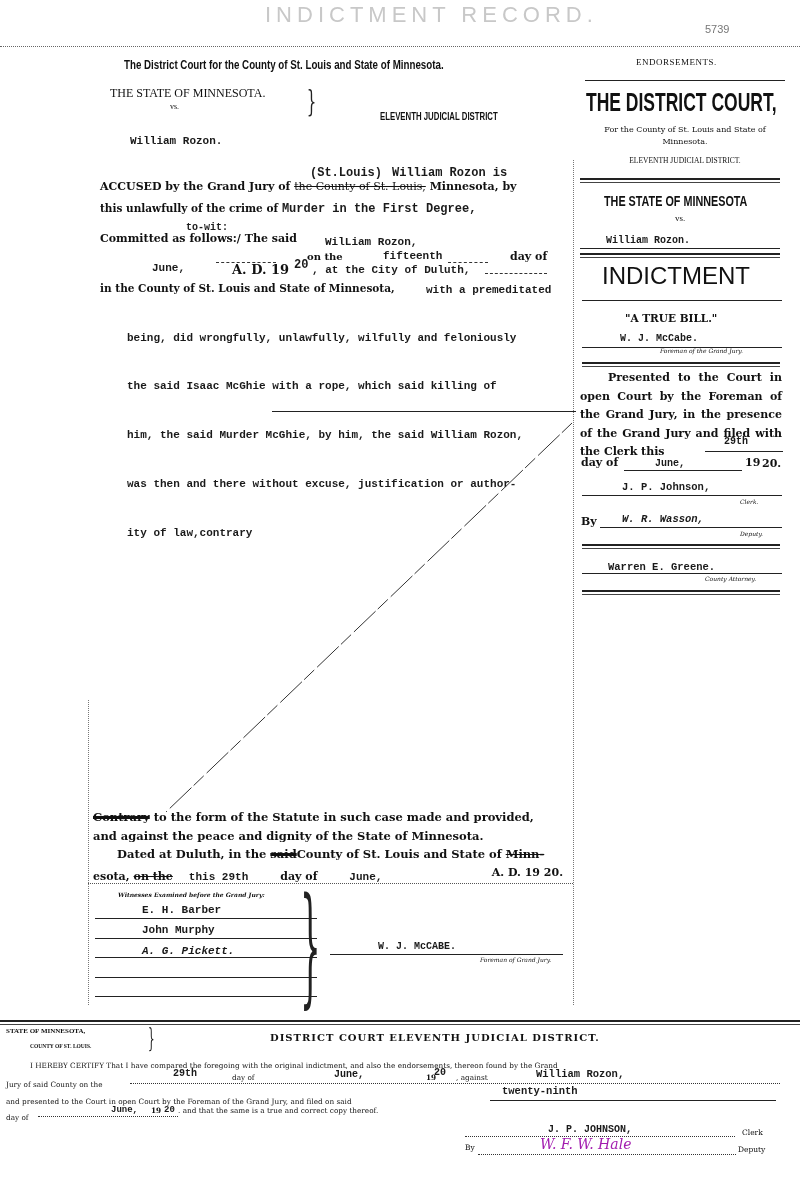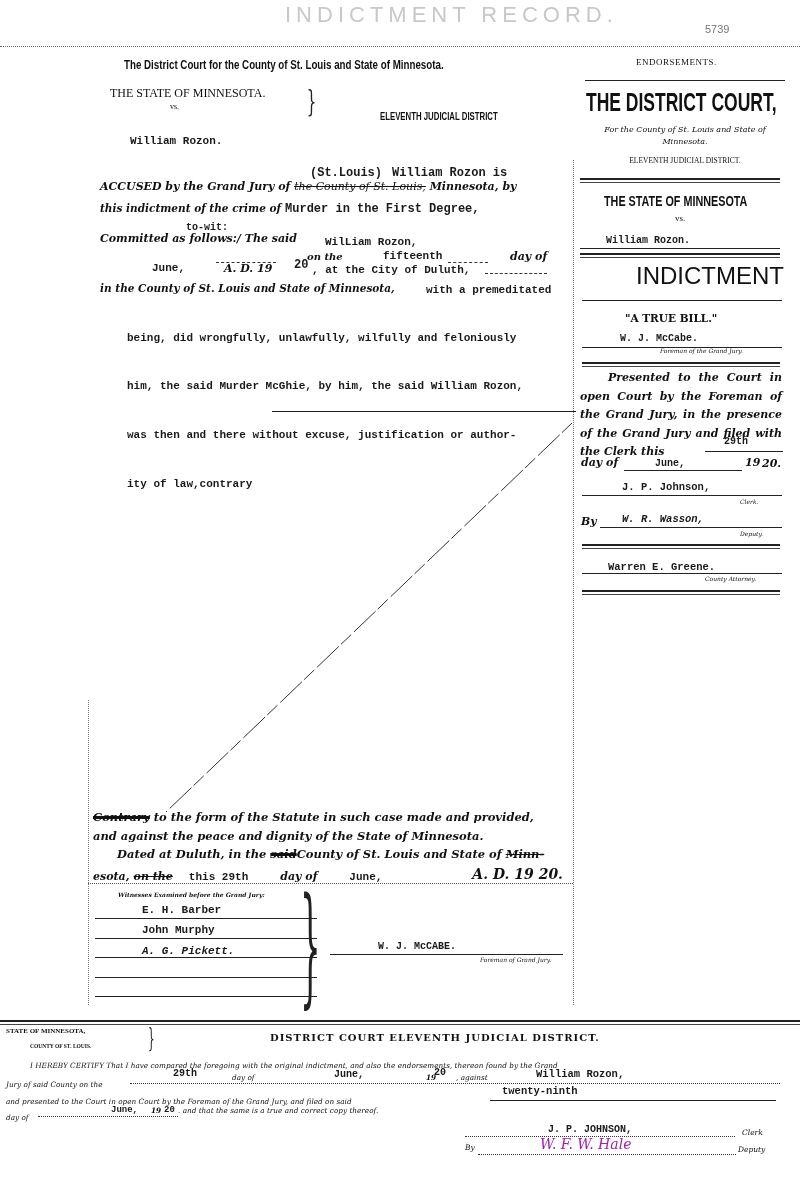--- a/index.html
+++ b/index.html
@@ -1,21 +1,21 @@
 <!DOCTYPE html>
 <html><head>
 <meta charset="utf-8">
 <style>
   html, body { margin:0; padding:0; background:#ffffff; }
   body { width:800px; height:1181px; position:relative; overflow:hidden; color:#111; font-family:"Liberation Serif", serif; }
   .abs { position:absolute; }
   .mono { font-family:"Liberation Mono", monospace; font-weight:bold; color:#1a1a1a; }
-  .ital { font-family:"DejaVu Serif", serif; font-style:italic; font-weight:bold; }
+  .ital { font-family:"DejaVu Serif", serif; font-weight:bold; }
   .cond { font-family:"Liberation Sans", sans-serif; font-weight:bold; letter-spacing:0px; transform-origin:left top; }
-  .faint { color:#aaa; letter-spacing:6px;margin-left:20px; }
+  .faint { color:#aaa; letter-spacing:6px; }
   .hr { position:absolute; height:0; border-top:1px dotted #555; }
   .hr-solid { position:absolute; height:0; border-top:1px solid #222; }
   .hr-dbl { position:absolute; height:2px; border-top:2px solid #222; border-bottom:1px solid #444; }
   .vline { position:absolute; width:0; border-left:1px dotted #777; }
   .strike { text-decoration:line-through; }
   .uline { border-bottom:1px solid #222; display:inline-block; }
   .tiny { font-family:"DejaVu Serif", serif; font-style:italic; font-size:6px; }
   .brace { font-family:"DejaVu Serif", serif; }
 </style>
 </head>
@@ -36,45 +36,46 @@
 <div class="abs mono" style="left:310px;top:166px;font-size:12px;">(St.Louis)</div>
 <div class="abs mono" style="left:392px;top:166px;font-size:12px;">William Rozon is</div>
 
 <div class="abs ital" style="left:100px;top:180px;font-size:11px;white-space:nowrap;">
   <span>ACCUSED by the Grand Jury of</span>
   <span class="strike" style="font-weight:normal;">the County of St. Louis,</span>
   <span>Minnesota, by</span>
 </div>
 
 <div class="abs" style="left:100px;top:198px;white-space:nowrap;">
-  <span class="ital" style="font-size:10.5px;">this indictment of the crime of</span>
+  <span class="ital" style="font-size:10.5px;">this unlawfully of the crime of</span>
   <span class="mono" style="font-size:12px;">Murder in the First Degree,</span>
 </div>
 
 <div class="abs mono" style="left:186px;top:222px;font-size:10px;">to-wit:</div>
 <div class="abs ital" style="left:100px;top:232px;font-size:11px;">Committed as follows:/ The said</div>
 <div class="abs mono" style="left:325px;top:236px;font-size:11px;">WilLiam Rozon,</div>
 
 <div class="abs" style="left:216px;top:262px;width:60px;border-top:1px dashed #333;"></div>
 <div class="abs ital" style="left:307px;top:251px;font-size:10px;">on the</div>
 <div class="abs mono" style="left:383px;top:250px;font-size:11px;">fifteenth</div>
 <div class="abs" style="left:448px;top:262px;width:40px;border-top:1px dashed #333;"></div>
 <div class="abs ital" style="left:510px;top:250px;font-size:11px;">day of</div>
 
 <div class="abs mono" style="left:152px;top:262px;font-size:11px;">June,</div>
-<div class="abs ital" style="left:224px;top:262px;font-size:11px;">A. D. 19</div>
+<div class="abs ital" style="left:232px;top:262px;font-size:13px;">A. D. 19</div>
 <div class="abs mono" style="left:294px;top:258px;font-size:12px;">20</div>
 <div class="abs mono" style="left:312px;top:264px;font-size:11px;">, at the City of Duluth,</div>
 <div class="abs" style="left:485px;top:273px;width:62px;border-top:1px dashed #333;"></div>
 
 <div class="abs ital" style="left:100px;top:282px;font-size:10.5px;white-space:nowrap;">in the County of St. Louis and State of Minnesota,</div>
 <div class="abs mono" style="left:426px;top:284px;font-size:11px;">with a premeditated</div>
 
 <div class="abs mono" style="left:127px;top:301px;font-size:11px;line-height:16.3px;white-space:pre;">
   <div style="margin-top:-4px;">being, did wrongfully, unlawfully, wilfully and feloniously</div>
+  <div>the said Isaac McGhie with a rope, which said killing of</div>
   <div>him, the said Murder McGhie, by him, the said William Rozon,</div>
   <div>was then and there without excuse, justification or author-</div>
   <div>ity of law,contrary</div>
 </div>
 <div class="hr-solid" style="left:272px;top:411px;width:304px;"></div>
 
 <svg class="abs" style="left:0;top:0;" width="800" height="1181">
   <line x1="572" y1="423" x2="166" y2="812" stroke="#333" stroke-width="1" stroke-dasharray="14 3 30 4"></line>
 </svg>
 
@@ -90,21 +91,21 @@
   <span>Dated at Duluth, in the</span>
   <span class="strike" style="text-decoration-thickness:3px;">said</span><span>County of St. Louis and State of</span>
   <span class="strike">Minn-</span>
 </div>
 <div class="abs" style="left:93px;top:866px;width:470px;white-space:nowrap;">
   <span class="ital" style="font-size:11px;">esota,</span>
   <span class="ital strike" style="font-size:11px;">on the</span>
   <span class="mono" style="font-size:11px;margin-left:12px;">this 29th</span>
   <span class="ital" style="font-size:11px;margin-left:28px;">day of</span>
   <span class="mono" style="font-size:11px;margin-left:28px;">June,</span>
-  <span class="ital" style="font-size:14px;position:absolute;right:0;">A. D. 19 20.</span>
+  <span class="ital" style="font-size:11px;position:absolute;right:0;">A. D. 19 20.</span>
 </div>
 <div class="hr" style="left:88px;top:883px;width:485px;"></div>
 
 <div class="abs tiny" style="left:118px;top:891px;font-weight:bold;">Witnesses Examined before the Grand Jury:</div>
 <div class="abs mono" style="left:142px;top:904px;font-size:11px;">E. H. Barber</div>
 <div class="hr-solid" style="left:95px;top:918px;width:222px;"></div>
 <div class="abs mono uline" style="left:142px;top:924px;font-size:11px;border:none;">John Murphy</div>
 <div class="hr-solid" style="left:95px;top:938px;width:222px;"></div>
 <div class="abs mono" style="left:142px;top:945px;font-size:11px;font-style:italic;">A. G. Pickett.</div>
 <div class="hr-solid" style="left:95px;top:957px;width:222px;"></div>
@@ -120,21 +121,21 @@
 <div class="hr-solid" style="left:585px;top:80px;width:200px;"></div>
 <div class="abs cond" style="left:586px;top:88px;font-size:25px;transform:scaleX(0.7);white-space:nowrap;">THE DISTRICT COURT,</div>
 <div class="abs ital" style="left:585px;top:124px;width:200px;text-align:center;font-size:8px;line-height:12px;font-weight:normal;">For the County of St. Louis and State of Minnesota.</div>
 <div class="abs" style="left:585px;top:156px;width:200px;text-align:center;font-size:7.5px;">ELEVENTH JUDICIAL DISTRICT.</div>
 <div class="hr-dbl" style="left:580px;top:178px;width:200px;"></div>
 <div class="abs cond" style="left:604px;top:192px;font-size:15px;transform:scaleX(0.72);white-space:nowrap;">THE STATE OF MINNESOTA</div>
 <div class="abs" style="left:675px;top:213px;font-size:9px;">vs.</div>
 <div class="abs mono" style="left:606px;top:235px;font-size:10px;">William Rozon.</div>
 <div class="hr-solid" style="left:580px;top:248px;width:200px;"></div>
 <div class="hr-dbl" style="left:580px;top:253px;width:200px;"></div>
-<div class="abs" style="left:636px;top:262px;font-family:'Liberation Sans',sans-serif;font-size:24px;">INDICTMENT</div>
+<div class="abs" style="left:602px;top:262px;font-family:'Liberation Sans',sans-serif;font-size:24px;">INDICTMENT</div>
 <div class="hr-solid" style="left:582px;top:300px;width:200px;"></div>
 <div class="abs" style="left:625px;top:312px;font-size:10.5px;font-weight:bold;font-family:'DejaVu Serif',serif;">"A TRUE BILL."</div>
 <div class="abs mono" style="left:620px;top:333px;font-size:10px;">W. J. McCabe.</div>
 <div class="hr-solid" style="left:582px;top:347px;width:200px;"></div>
 <div class="abs tiny" style="left:660px;top:347px;">Foreman of the Grand Jury.</div>
 <div class="hr-dbl" style="left:582px;top:362px;width:198px;"></div>
 
 <div class="abs ital" style="left:580px;top:369px;width:202px;font-size:11px;line-height:18.5px;text-indent:28px;text-align:justify;">Presented to the Court in open Court by the Foreman of the Grand Jury, in the presence of the Grand Jury and filed with the Clerk this</div>
 <div class="abs mono" style="left:724px;top:436px;font-size:10px;">29th</div>
 <div class="hr-solid" style="left:705px;top:451px;width:78px;"></div>

